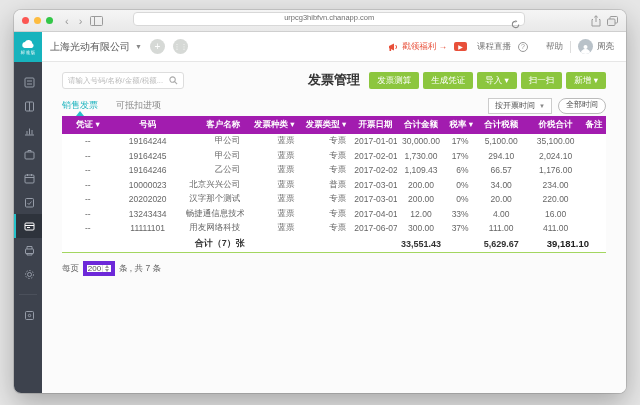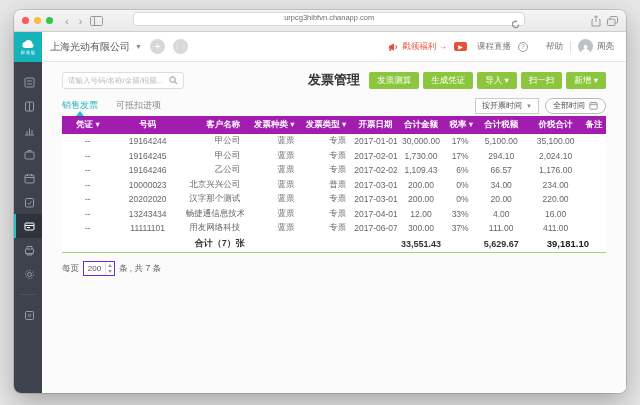--- a/index.html
+++ b/index.html
@@ -68,34 +68,34 @@
 
   .tabsrow { display:flex; align-items:center; height:21px; margin-top:3px; position:relative; }
   .tab { font-size:9px; color:#888; margin-right:18px; position:relative; height:100%; display:flex; align-items:center; }
   .tab.active { color:#24b6c0; }
   .tab.active::after { content:''; position:absolute; left:50%; margin-left:-4px; bottom:0;
     border-left:4px solid transparent; border-right:4px solid transparent; border-bottom:5px solid #29bec8; }
   .filters { margin-left:auto; display:flex; gap:6px; align-items:center; }
   .sortbox { height:16px; border:1px solid #ccc; background:#fff; font-size:8px; color:#555;
     display:flex; align-items:center; padding:0 6px; gap:4px; }
   .rangepill { height:16px; border:1px solid #bbb; border-radius:9px; background:#fff; font-size:8px; color:#555;
-    display:flex; align-items:center; padding:0 7px; gap:4px; }
+    display:flex; align-items:flex-end; padding:0 7px; gap:20px;flex-direction:column; }
 
   table { width:100%; border-collapse:collapse; table-layout:fixed; background:#fff; }
   thead th { background:#a21caf; color:#fff; font-size:8.5px; font-weight:bold; height:18px; padding:0 4px;
     white-space:nowrap; overflow:hidden; }
   tbody td { font-size:8.5px; color:#666; height:14.5px; padding:0 4px; white-space:nowrap; overflow:hidden; }
   tfoot td { font-size:9px; color:#333; font-weight:bold; height:17px; padding:0 4px;
     border-bottom:1px solid #a3d660; white-space:nowrap; }
   .al-l { text-align:right; } .al-r { text-align:center; } .al-c { text-align:center; }
   .sumlabel { display:flex; align-items:center; gap:1px;margin-left:8px; }
   .grand { font-size:9.5px; color:#222; }
 
   .pagination { display:flex; align-items:center; margin-top:8px; font-size:8.5px; color:#666; gap:4px; }
-  .numbox { width:32px; height:15px; border:1px solid #6d28d9; background:#fff; display:flex; align-items:center; position:relative; }
+  .numbox { width:32px; height:15px; border:4px solid #6d28d9; background:#fff; display:flex; align-items:center; position:relative; }
   .numbox .val { flex:1; text-align:center; font-size:8px; color:#555; }
   .steppers { width:9px; height:100%; border-left:1px solid #ddd; display:flex; flex-direction:column; }
   .steppers i { flex:1; display:flex; align-items:center; justify-content:center; }
   .steppers i::before { content:''; border-left:2.5px solid transparent; border-right:2.5px solid transparent; }
   .step-up::before { border-bottom:3px solid #999; }
   .step-down::before { border-top:3px solid #999; }
 </style>
 </head>
 <body>
 

